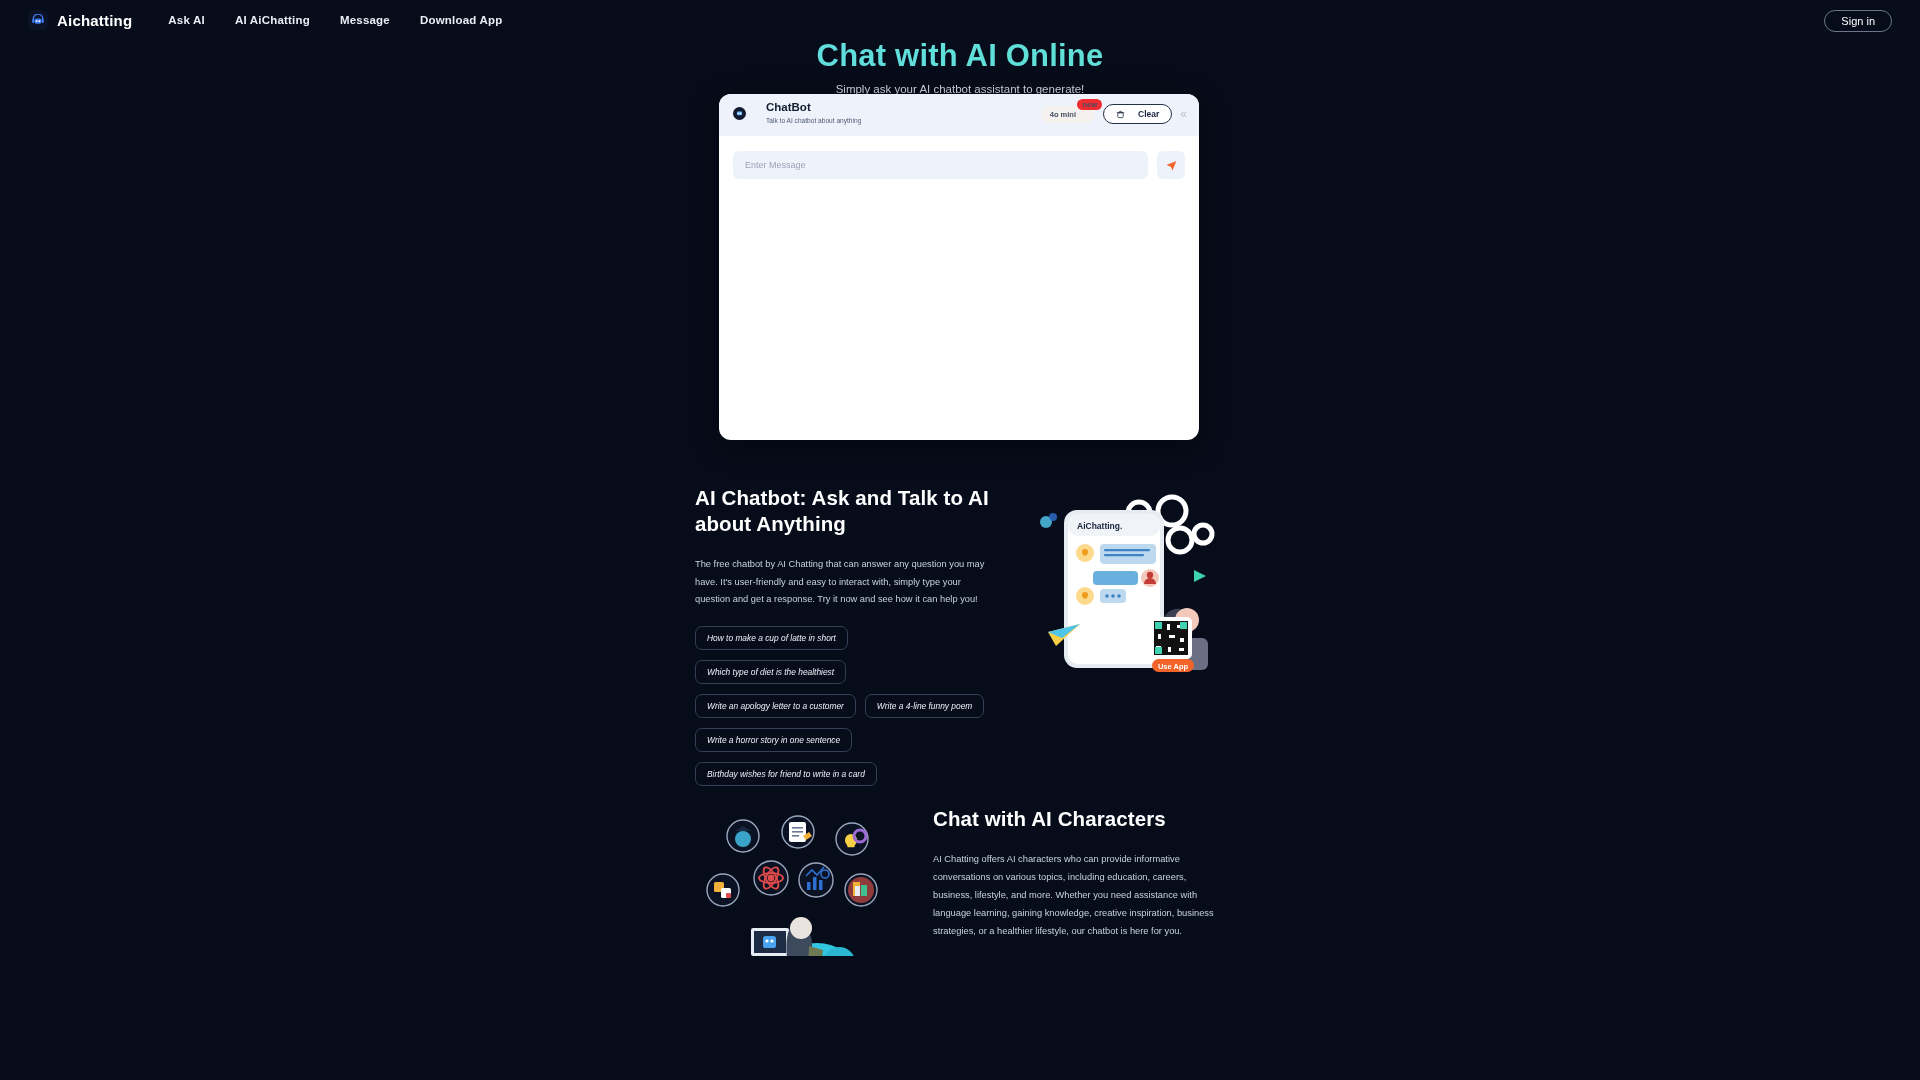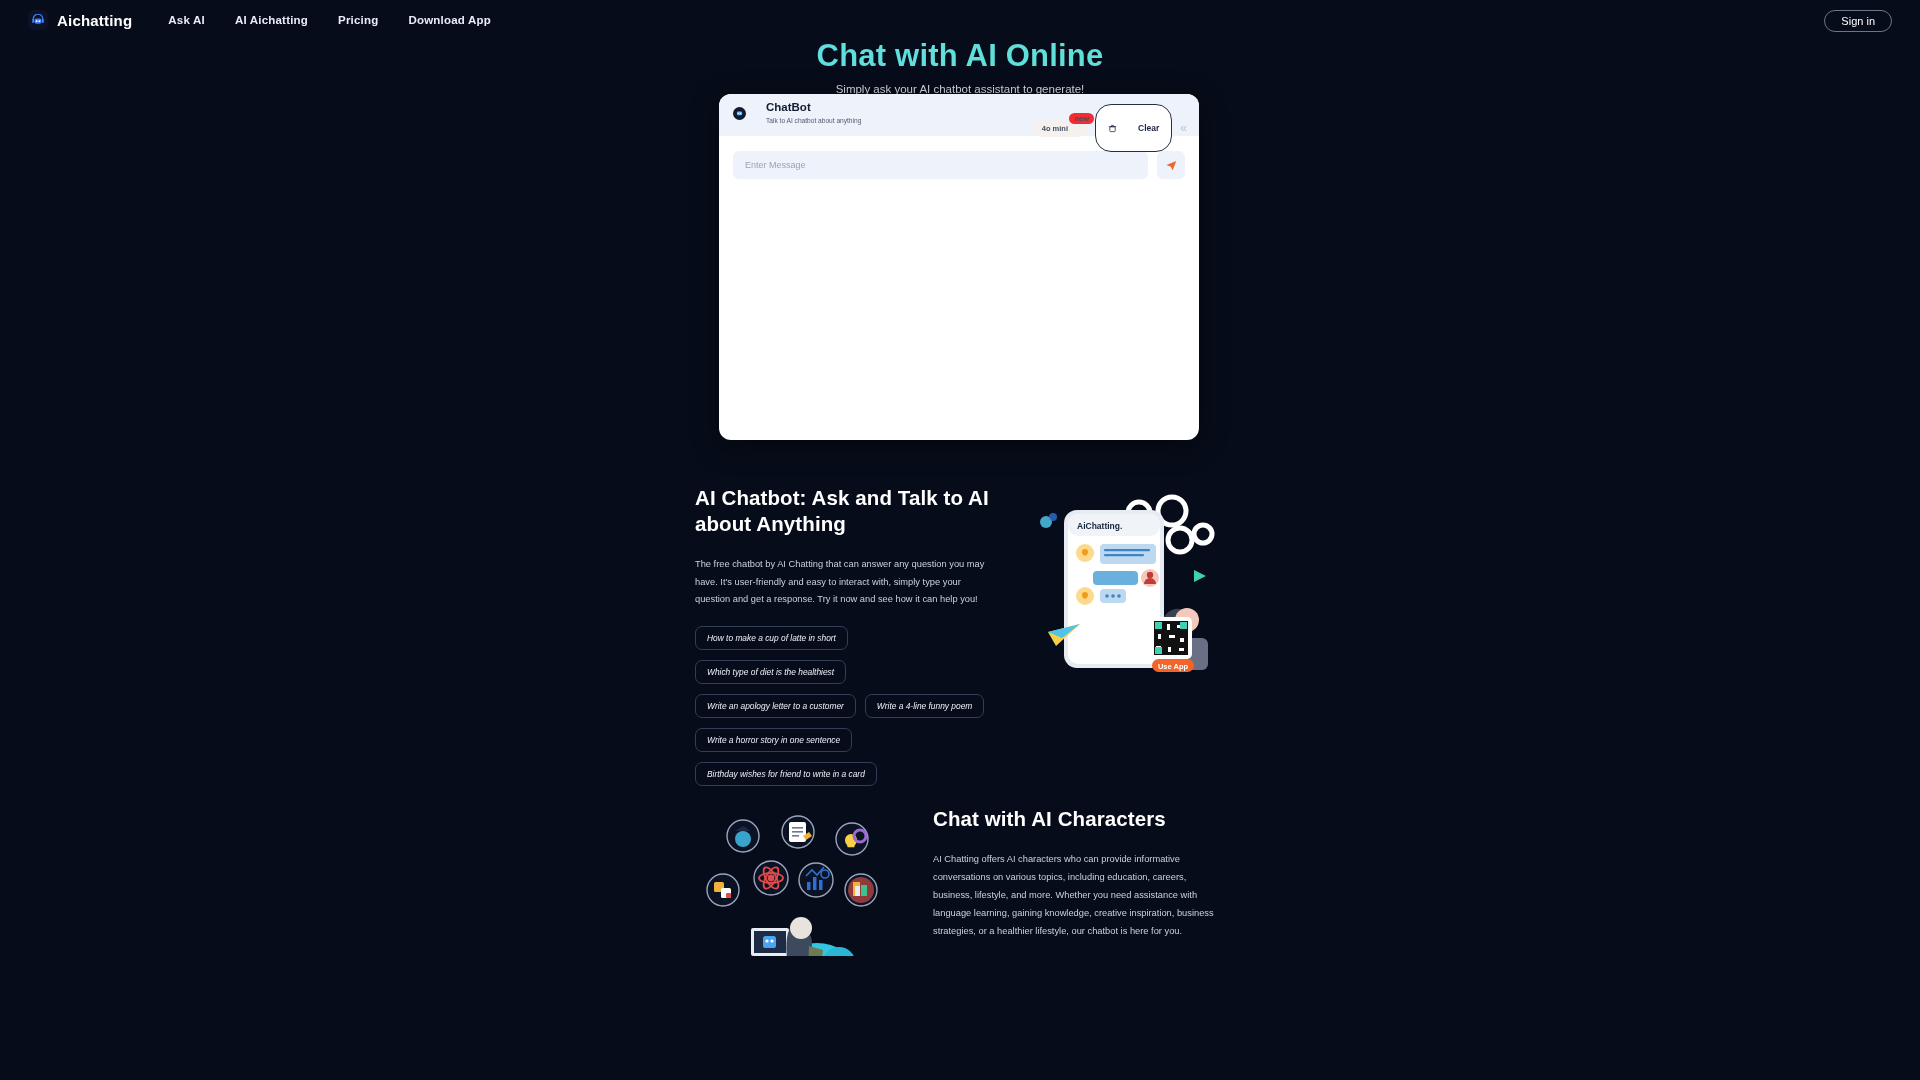--- a/index.html
+++ b/index.html
@@ -37,22 +37,22 @@
   .bot-ava { width:13px; height:13px; border-radius:50%; background:#111a2e; display:flex; align-items:center; justify-content:center; flex:none; margin-top:2px; }
   .ch-title { font-size:11.5px; font-weight:bold; color:#131c30; line-height:1.1; }
   .ch-sub { font-size:6.6px; color:#4f5b74; margin-top:3px; }
   .ch-right { position:absolute; right:12px; top:10px; display:flex; align-items:center; gap:8px; }
   .model { position:relative; display:flex; align-items:center; gap:4px; background:#f4f1ee; border-radius:14px; padding:4px 9px; cursor:pointer; }
   .model span { font-size:7.5px; font-weight:bold; color:#444e62; }
   .caret { width:0;height:0;border-left:3px solid transparent;border-right:3px solid transparent;border-top:3.5px solid #6a7punk; }
   .caret { border-top-color:#6a7488; }
   .badge-new { position:absolute; top:-7px; right:-7px; background:#ef2d32; color:#fff;
                font-size:6px; font-weight:bold; border-radius:8px; padding:2px 5px; line-height:1; }
-  .clear-btn { display:flex; align-items:center; gap:21px; border:1px solid #2a3category; border:1px solid #253047;
-               border-radius:16px; padding:18px 12px; background:#fff; cursor:pointer; }
+  .clear-btn { display:flex; align-items:center; gap:13px; border:1px solid #2a3category; border:1px solid #253047;
+               border-radius:16px; padding:4px 12px; background:#fff; cursor:pointer; }
   .clear-btn span { font-size:8.5px; font-weight:bold; color:#1b2540; }
   .collapse { color:#b9c2d2; font-size:12px; cursor:pointer; line-height:1; }
 
   .chat-body { height:246px; padding:14px 14px 0 14px; background:#fff; }
   .msg-row { display:flex; align-items:center; gap:7px; }
   .msg-ava { width:14px; height:14px; border-radius:50%; background:#121b2f; display:flex; align-items:center; justify-content:center; flex:none; }
   .bubble { background:#eef1f6; border-radius:7px; padding:6px 10px; font-size:9px; color:#1c2438; }
 
   .chat-foot { height:58px; background:#fff; display:flex; align-items:center; gap:9px; padding:0 14px; }
   .msg-input { flex:1; height:28px; background:#eef3fb; border:none; border-radius:6px; padding:0 12px;
@@ -101,22 +101,22 @@
           <rect x="18.6" y="8" width="3.4" height="7" rx="1.6" fill="#3d7df5"></rect>
           <rect x="6" y="7.5" width="12" height="9" rx="3" fill="#3d7df5"></rect>
           <circle cx="9.6" cy="12" r="1.6" fill="#fff"></circle>
           <circle cx="14.4" cy="12" r="1.6" fill="#fff"></circle>
         </svg>
       </span>
       <span class="brand-name">Aichatting</span>
     </div>
     <div class="nav-links">
       <a class="nav-link" href="#">Ask AI</a>
-      <a class="nav-link" href="#">AI Aichatting</a>
-      <a class="nav-link" href="#">Pricing</a>
+      <a class="nav-link" href="#">AI AiChatting</a>
+      <a class="nav-link" href="#">Message</a>
       <a class="nav-link" href="#">Download App</a>
     </div>
     <button class="signin">Sign in</button>
   </div>
 
   <div class="hero">
     <h1>Chat with AI Online</h1>
     <p>Simply ask your AI chatbot assistant to generate!</p>
   </div>
 

